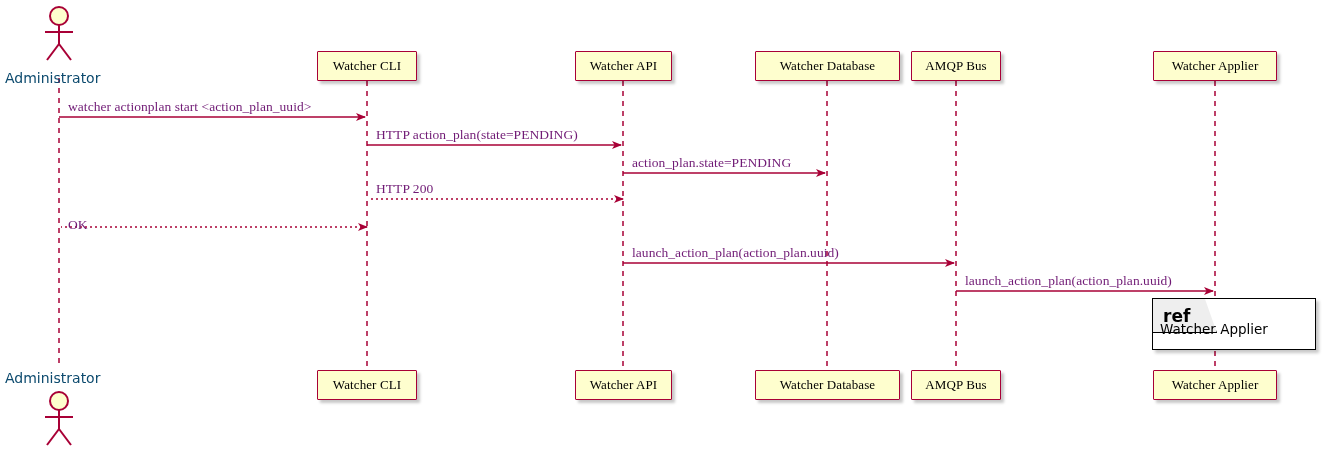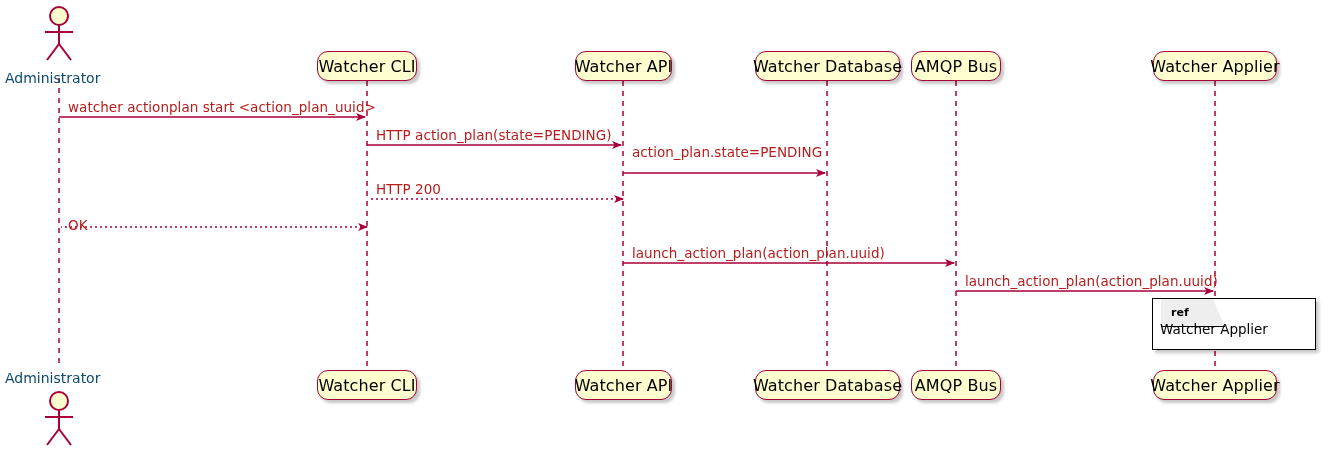--- a/index.html
+++ b/index.html
@@ -23,60 +23,62 @@
     height: 456px;
   }
   .participant-box {
     position: absolute;
     background: #FEFECE;
     border: 1.5px solid #A80036;
     box-sizing: border-box;
     display: flex;
     align-items: center;
     justify-content: center;
-    font-size: 16px;
+    font-size: 13px;
     color: #000000;
     white-space: nowrap;
     box-shadow: 3px 3px 3px rgba(0,0,0,0.22);
-    border-radius: 11px;
+    border-radius: 1px;
     letter-spacing: 0.1px;
+    font-family: Liberation Serif, serif;
   }
   .actor-label {
     position: absolute;
     font-size: 14px;
     color: #0c4a6e;
     white-space: nowrap;
   }
   .msg-label {
     position: absolute;
     font-size: 13.5px;
-    color: #b91c1c;
+    color: #701a75;
     white-space: nowrap;
     letter-spacing: 0.05px;
+    font-family: Liberation Serif, serif;
   }
   .ref-frame {
     position: absolute;
     background: #FFFFFF;
     border: 1.5px solid #000000;
     box-sizing: border-box;
     box-shadow: 3px 3px 3px rgba(0,0,0,0.22);
   }
   .ref-tab {
     position: absolute;
-    left: 8px;
+    left: 0;
     top: 0;
-    height: 28px;
+    height: 34px;
     background: #EEEEEE;
     border-right: 1.5px solid #000000;
     border-bottom: 1.5px solid #000000;
     box-sizing: border-box;
     display: flex;
     align-items: center;
     padding-left: 10px;
-    font-size: 11px;
+    font-size: 17px;
     font-weight: bold;
     color: #000000;
     clip-path: polygon(0 0, calc(100% - 12px) 0, 100% 100%, 0 100%);
   }
   .ref-body {
     position: absolute;
     left: 7px;
     top: 22px;
     right: 4px;
     font-size: 13.5px;
@@ -161,21 +163,21 @@
         <span>AMQP Bus</span>
       </div>
       <div class="participant-box" style="left: 1153px; top: 51px; width: 124px; height: 30px;">
         <span>Watcher Applier</span>
       </div>
       <div class="participant-box" style="left: 1153px; top: 370px; width: 124px; height: 30px;">
         <span>Watcher Applier</span>
       </div>
       <div class="msg-label" style="left: 68px; top: 99px;">watcher actionplan start &lt;action_plan_uuid&gt;</div>
       <div class="msg-label" style="left: 376px; top: 127px;">HTTP action_plan(state=PENDING)</div>
-      <div class="msg-label" style="left: 632px; top: 144px;">action_plan.state=PENDING</div>
+      <div class="msg-label" style="left: 632px; top: 155px;">action_plan.state=PENDING</div>
       <div class="msg-label" style="left: 376px; top: 181px; text-align: right;">HTTP 200</div>
       <div class="msg-label" style="left: 68px; top: 217px;">OK</div>
       <div class="msg-label" style="left: 632px; top: 245px;">launch_action_plan(action_plan.uuid)</div>
       <div class="msg-label" style="left: 965px; top: 273px;">launch_action_plan(action_plan.uuid)</div>
       <div class="ref-frame" style="left: 1152px; top: 298px; width: 164px; height: 52px;">
         <div class="ref-tab" style="width: 64px;">ref</div>
         <div class="ref-body">
           <div>Watcher Applier</div>
         </div>
       </div>

